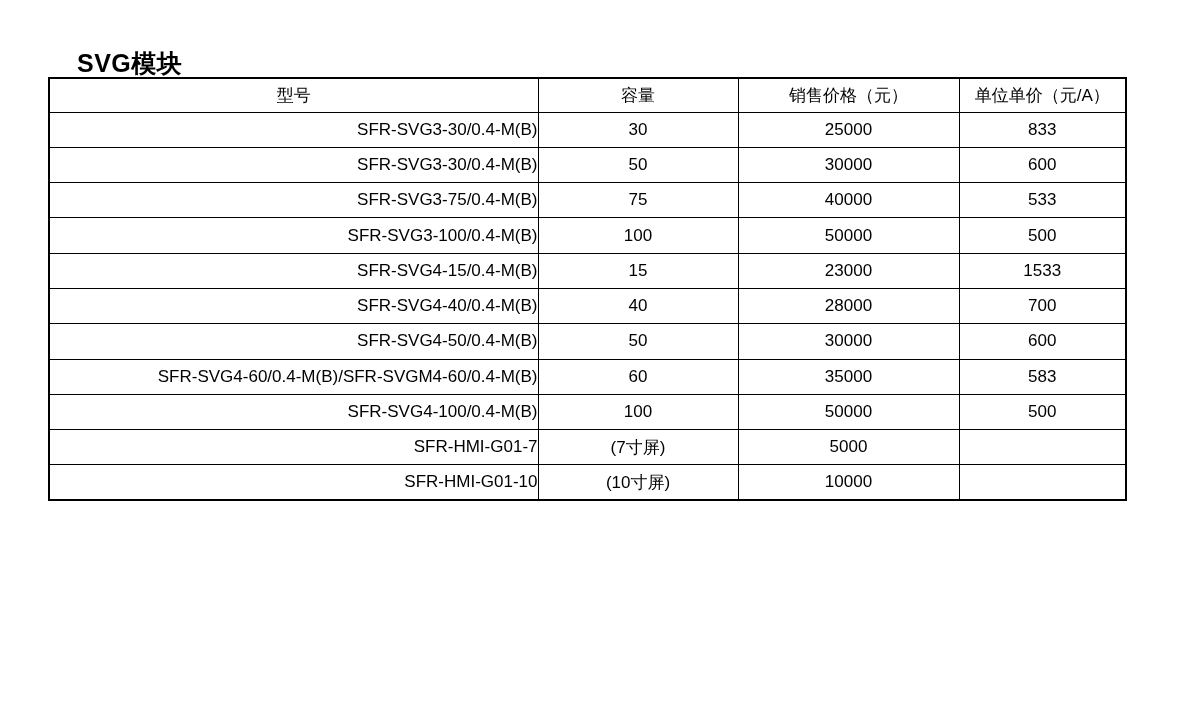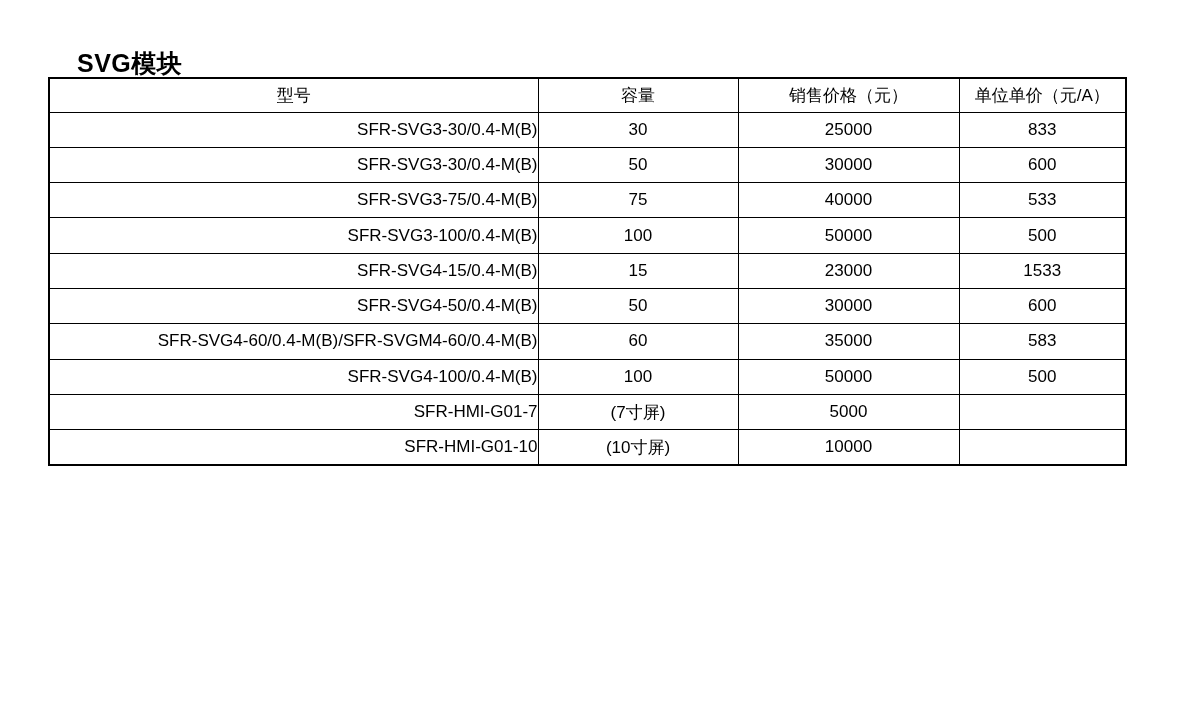--- a/index.html
+++ b/index.html
@@ -101,20 +101,26 @@
           <td>50000</td>
           <td>500</td>
         </tr>
         <tr>
           <td class="model">SFR-SVG4-15/0.4-M(B)</td>
           <td>15</td>
           <td>23000</td>
           <td>1533</td>
         </tr>
         <tr>
+          <td class="model">SFR-SVG4-40/0.4-M(B)</td>
+          <td>40</td>
+          <td>28000</td>
+          <td>700</td>
+        </tr>
+        <tr>
           <td class="model">SFR-SVG4-50/0.4-M(B)</td>
           <td>50</td>
           <td>30000</td>
           <td>600</td>
         </tr>
         <tr>
           <td class="model">SFR-SVG4-60/0.4-M(B)/SFR-SVGM4-60/0.4-M(B)</td>
           <td>60</td>
           <td>35000</td>
           <td>583</td>

